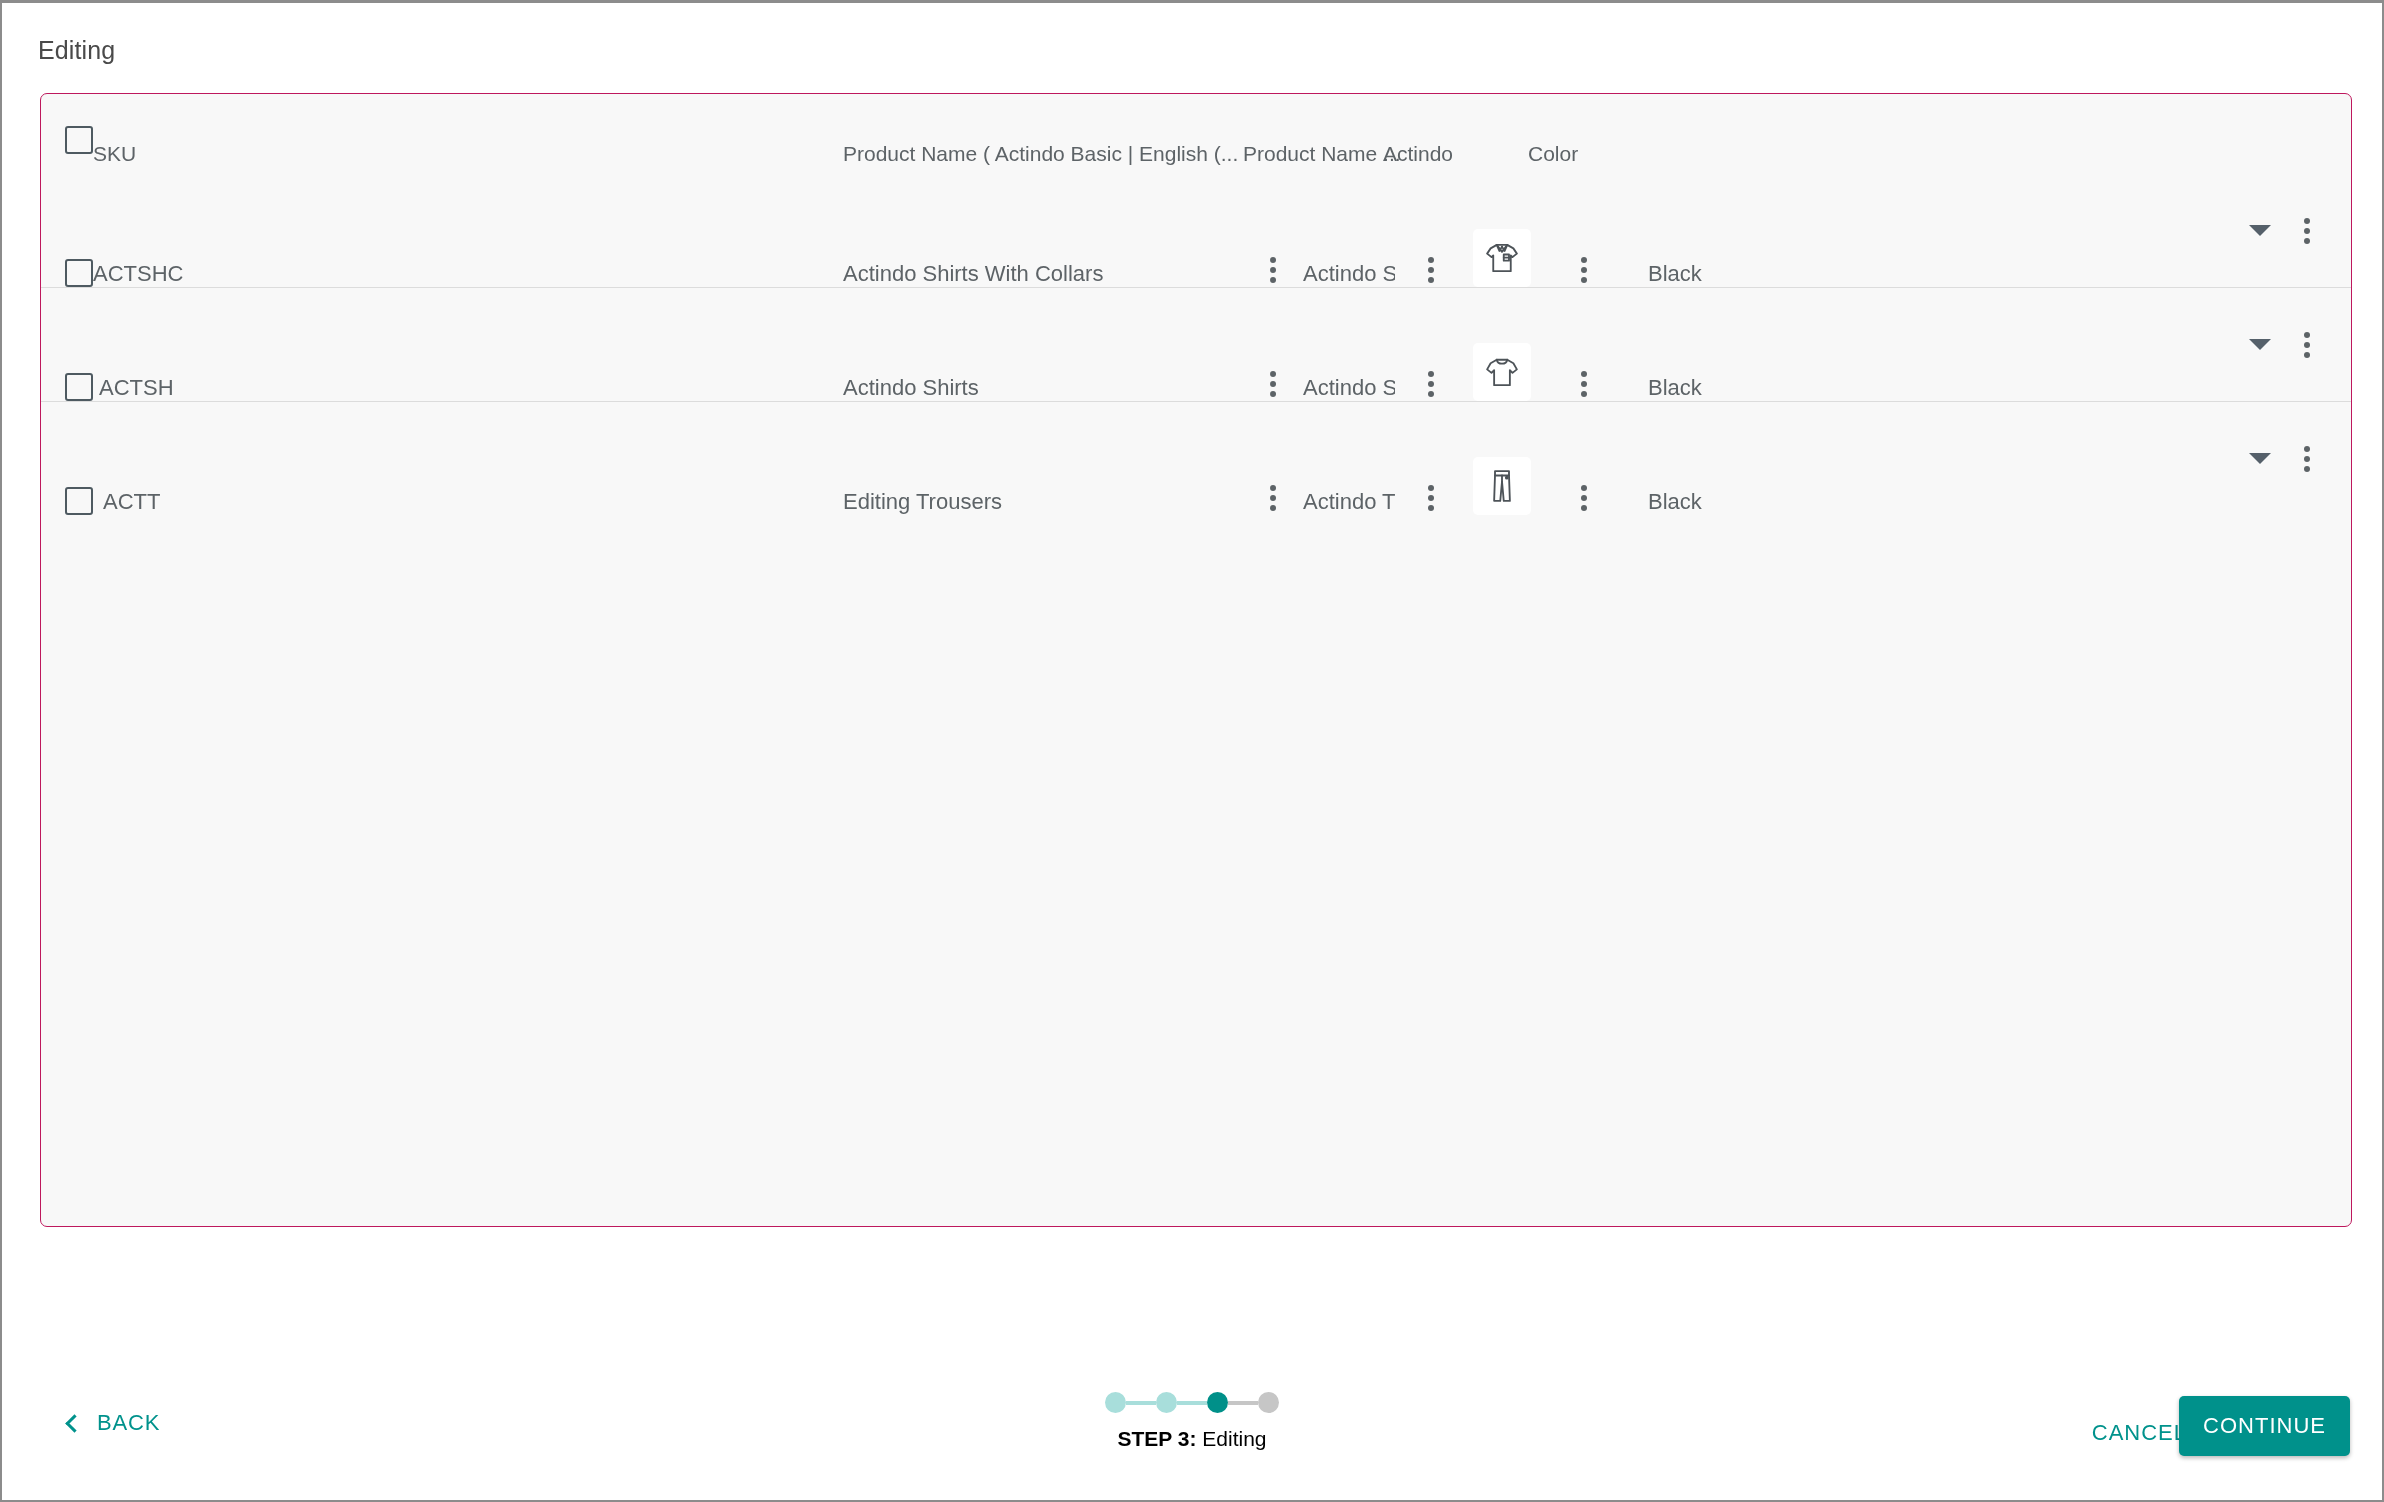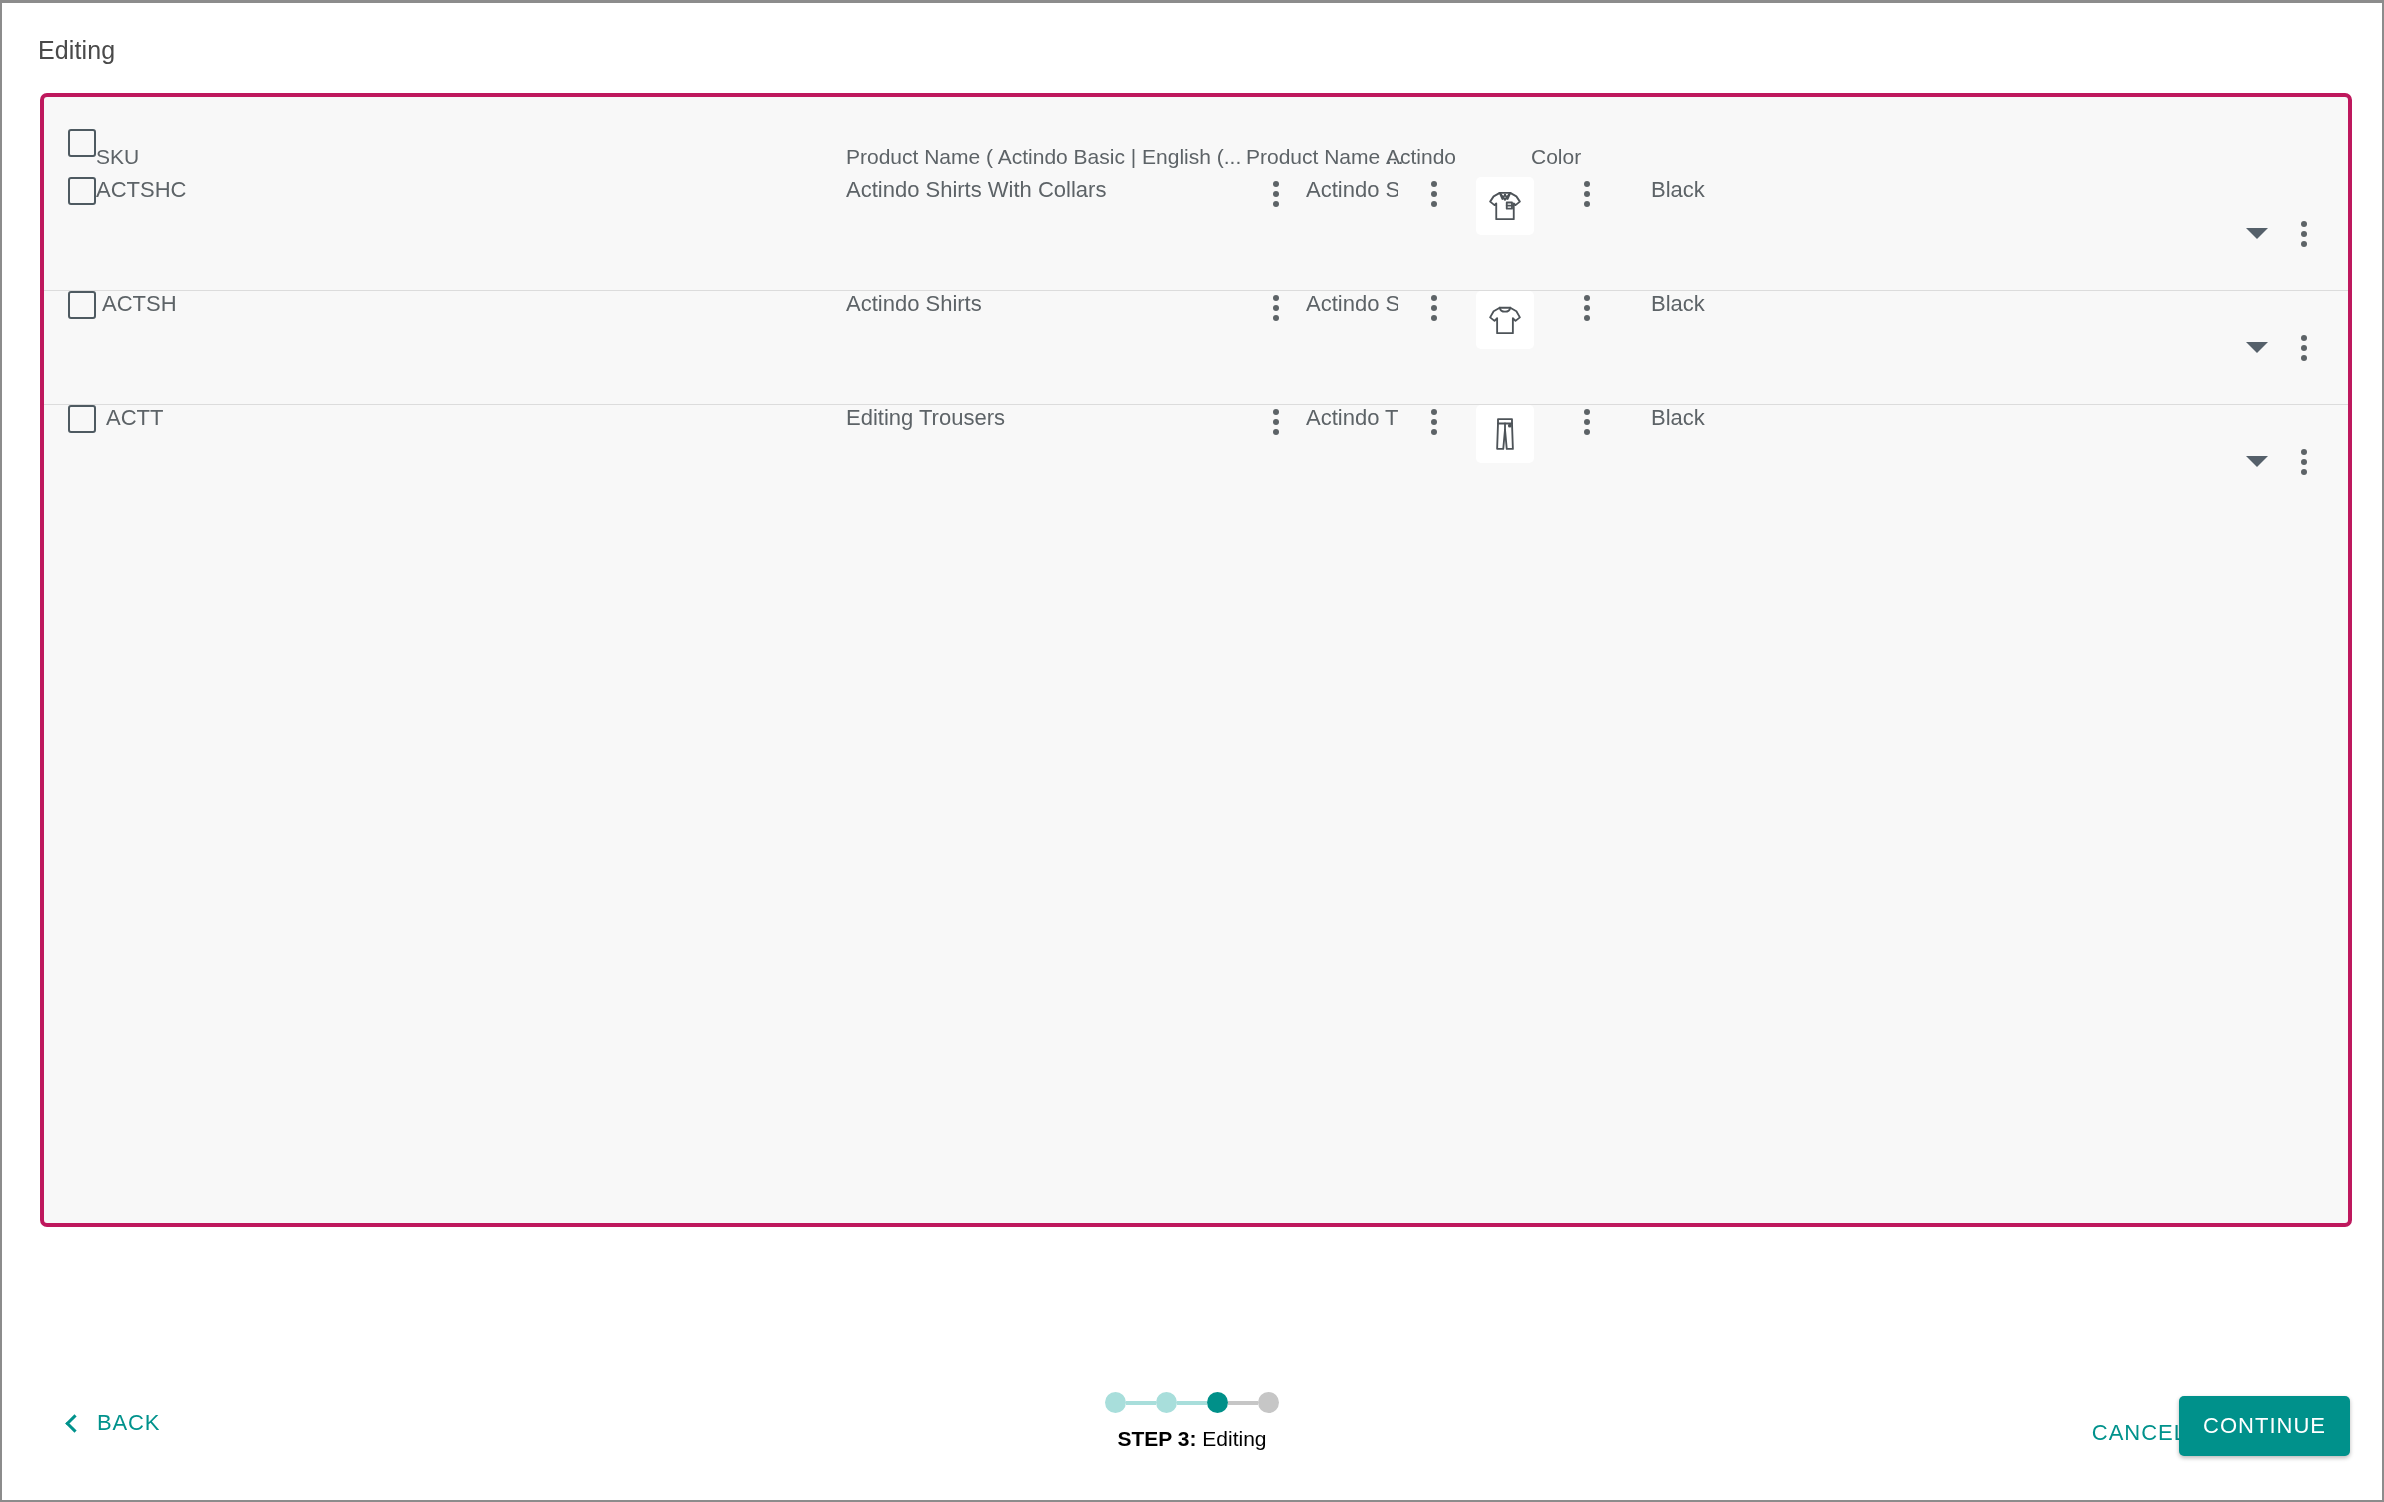--- a/index.html
+++ b/index.html
@@ -34,29 +34,29 @@
   }
 
   
   .table-card {
     position: absolute;
     left: 38px;
     top: 90px;
     width: 2312px;
     height: 1134px;
     background: #f8f8f8;
-    border: 4px solid #be185d;
+    border: 1px solid #be185d;
     border-radius: 7px;
     overflow: hidden;
   }
 
   .grid-row {
     position: relative;
     display: flex;
-    align-items: flex-start;
+    align-items: flex-end;
     width: 100%;
   }
 
   .header-row {
     height: 80px;
     padding-top: 18px;
     align-items: flex-end;
     padding-bottom: 8px;
   }
 

